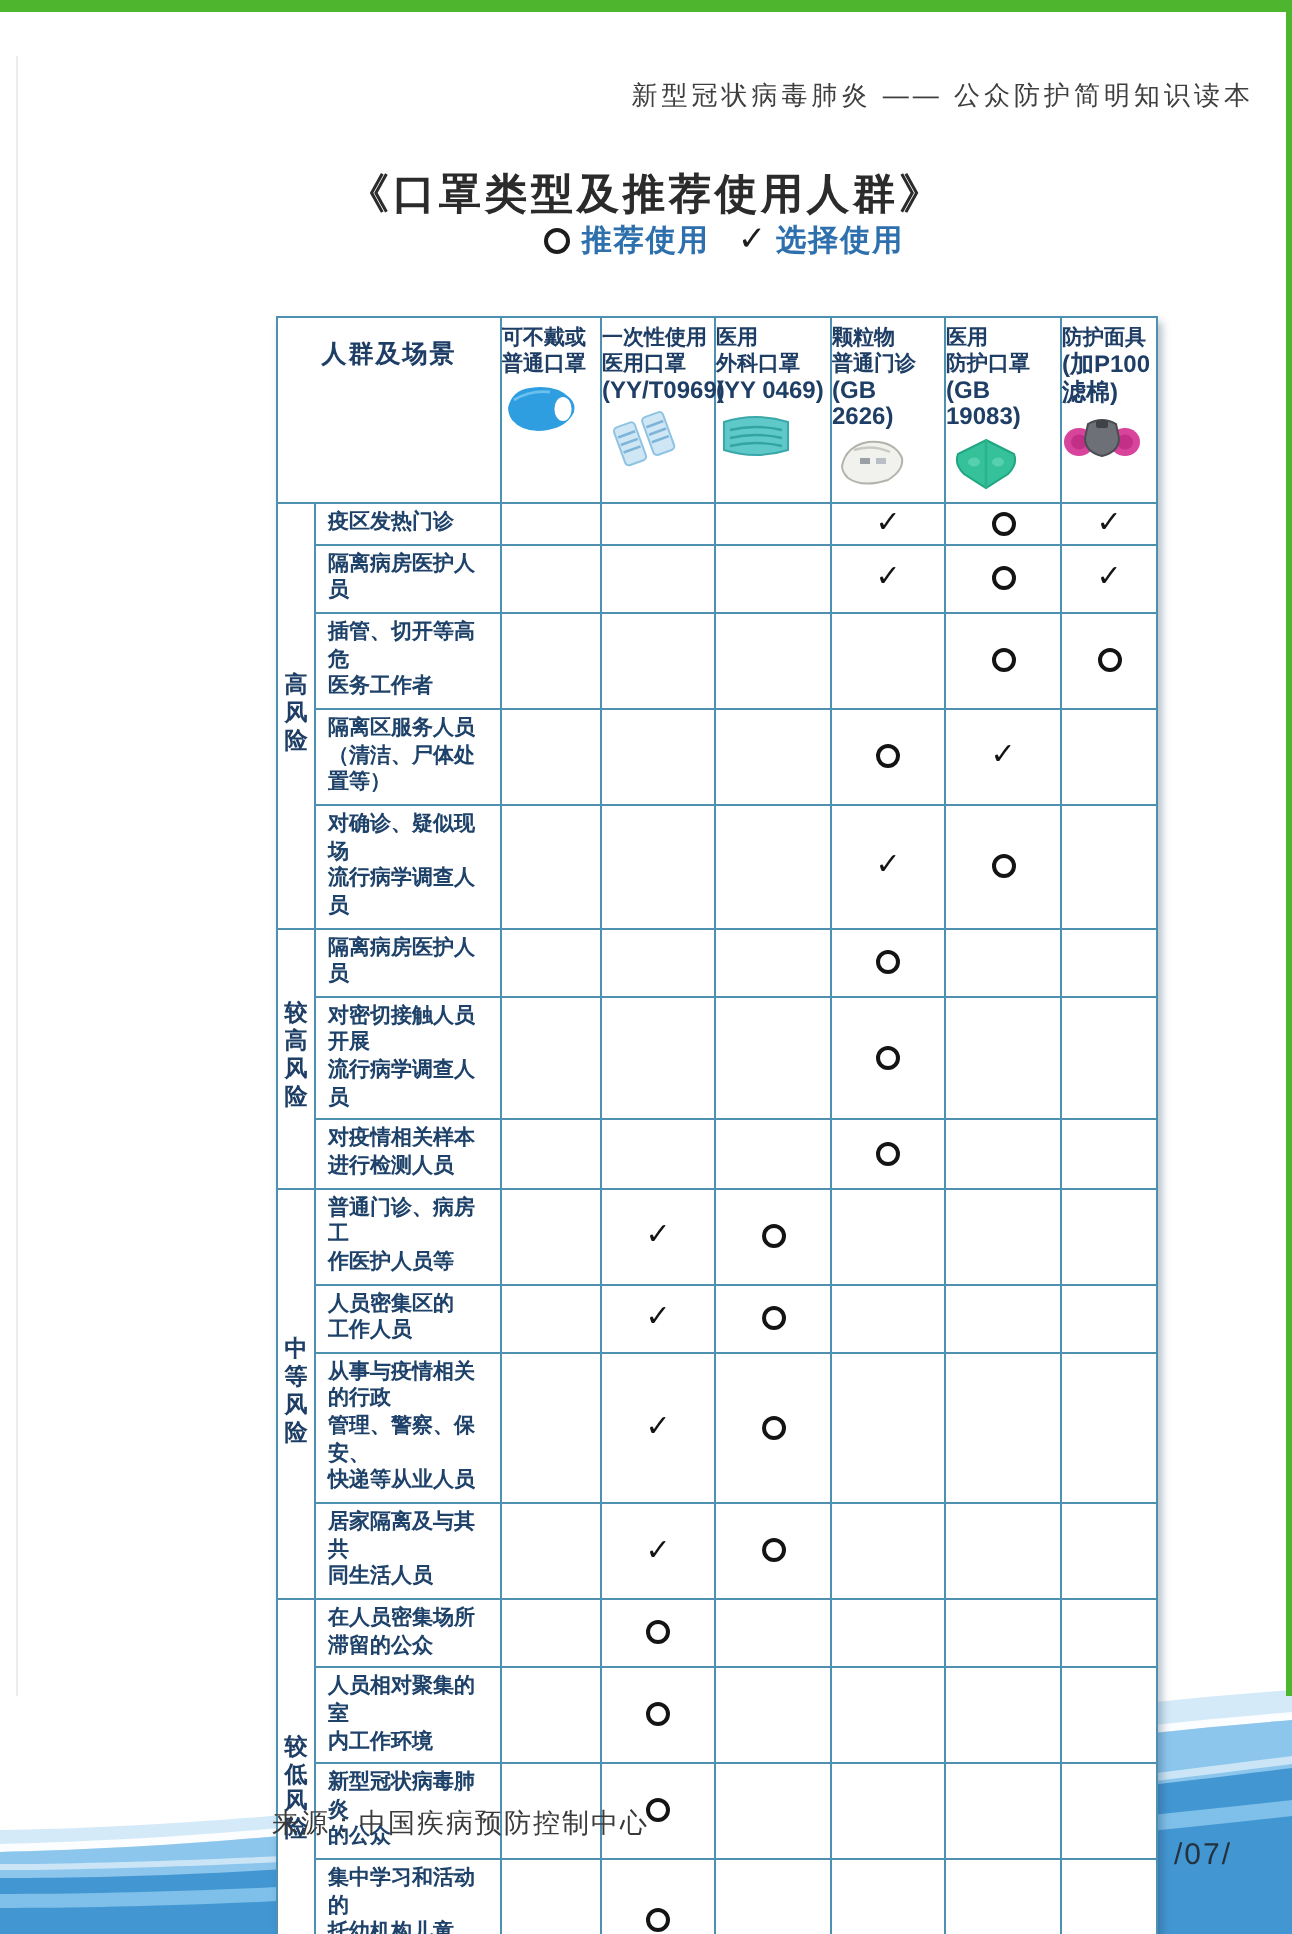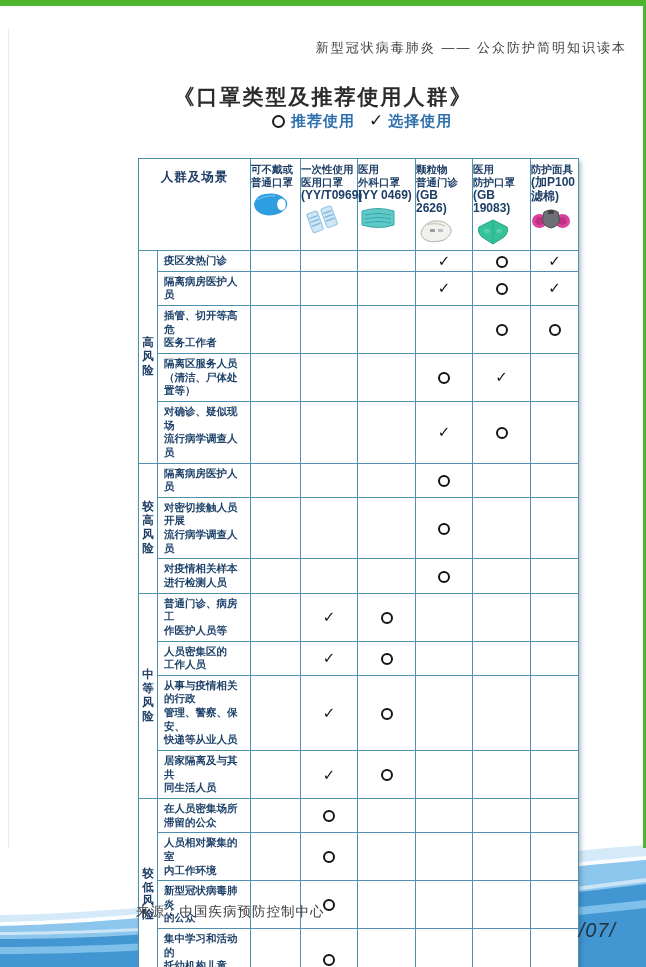--- a/index.html
+++ b/index.html
@@ -62,21 +62,21 @@
     border-radius:50%; vertical-align:middle;
   }
   .mk-check { font-size:15px; font-weight:700; color:#141414; line-height:1; }
 
   .source-line {
     position:absolute; left:136px; top:903px; z-index:3;
     font-size:13.5px; color:#3a3a3a; letter-spacing:1px;
   }
   .page-number {
     position:absolute; right:30px; top:919px; z-index:3;
-    font-size:20px; color:#24323e; letter-spacing:1px;font-style:italic;
+    font-size:15px; color:#24323e; letter-spacing:1px;
   }
   .wave-footer { position:absolute; left:0; bottom:0; width:646px; height:125px; z-index:1; }
 </style>
 </head>
 <body>
 
 <div class="green-bar"></div>
 <div class="green-edge"></div>
 <div class="left-hairline"></div>
 

